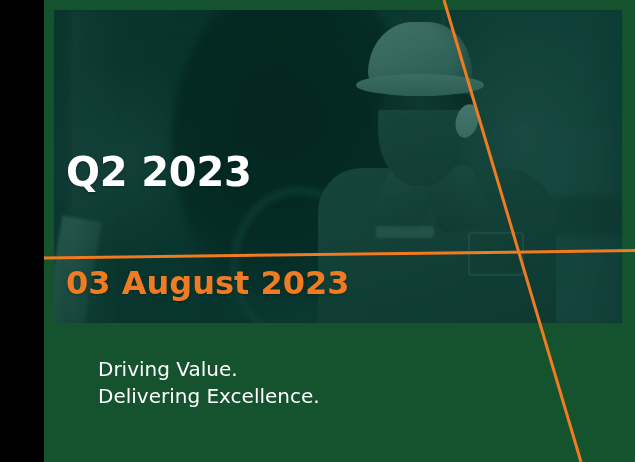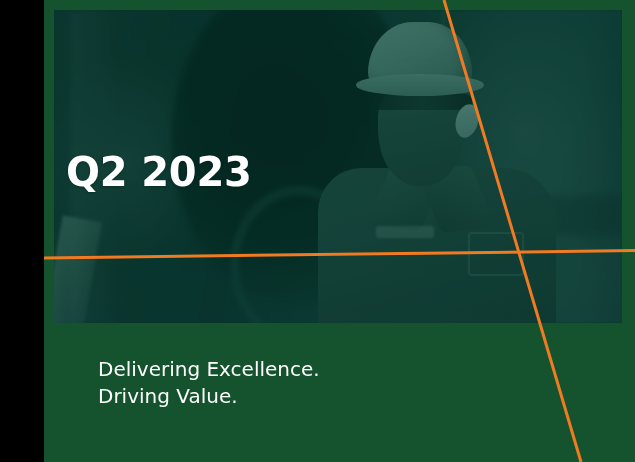--- a/index.html
+++ b/index.html
@@ -301,19 +301,20 @@
 
   <svg class="lines" width="635" height="462" viewBox="0 0 635 462">
     <line x1="0" y1="258" x2="635" y2="250" stroke="#F07B22" stroke-width="3"></line>
     <line x1="400" y1="0" x2="537" y2="462" stroke="#F07B22" stroke-width="3"></line>
   </svg>
 
   <div class="title-block">
     <div class="title-line">Q2 2023</div>
   </div>
 
+  <div class="date-line">03 August 2023</div>
 
   <div class="tagline">
+    <div>Driving Value.</div>
     <div>Delivering Excellence.</div>
-    <div>Driving Value.</div>
   </div>
 
 </div>
 
 </body></html>

